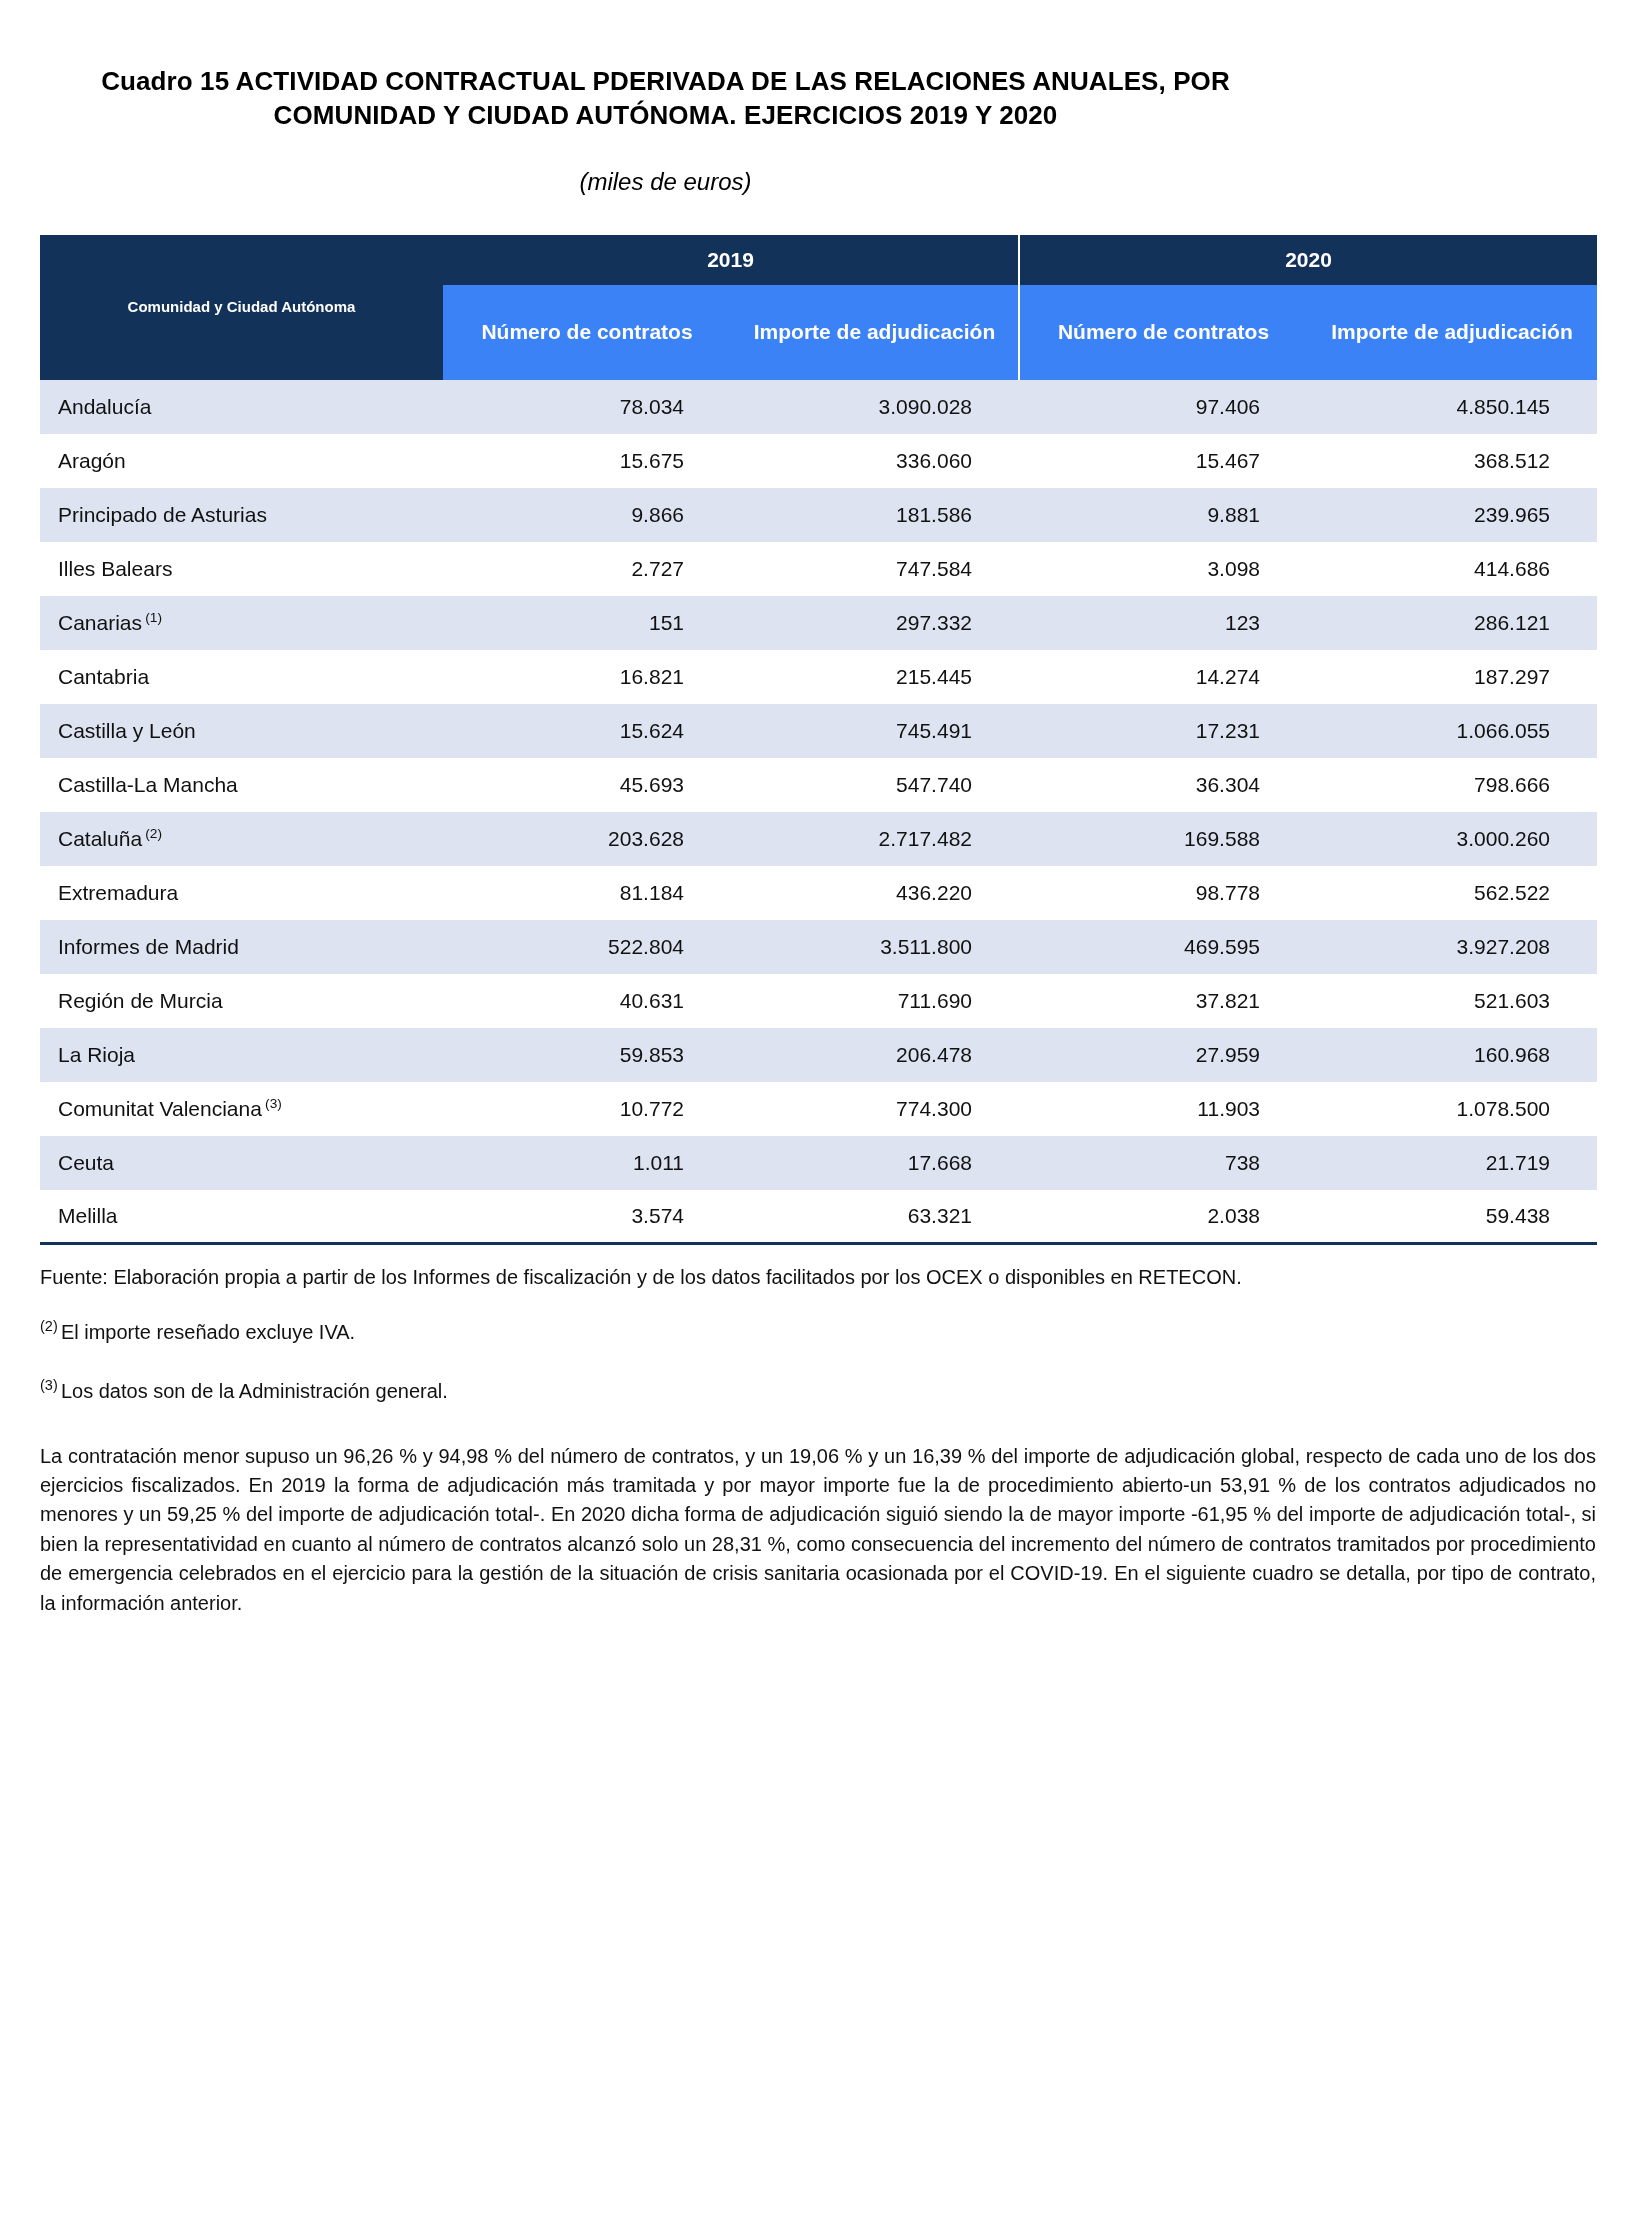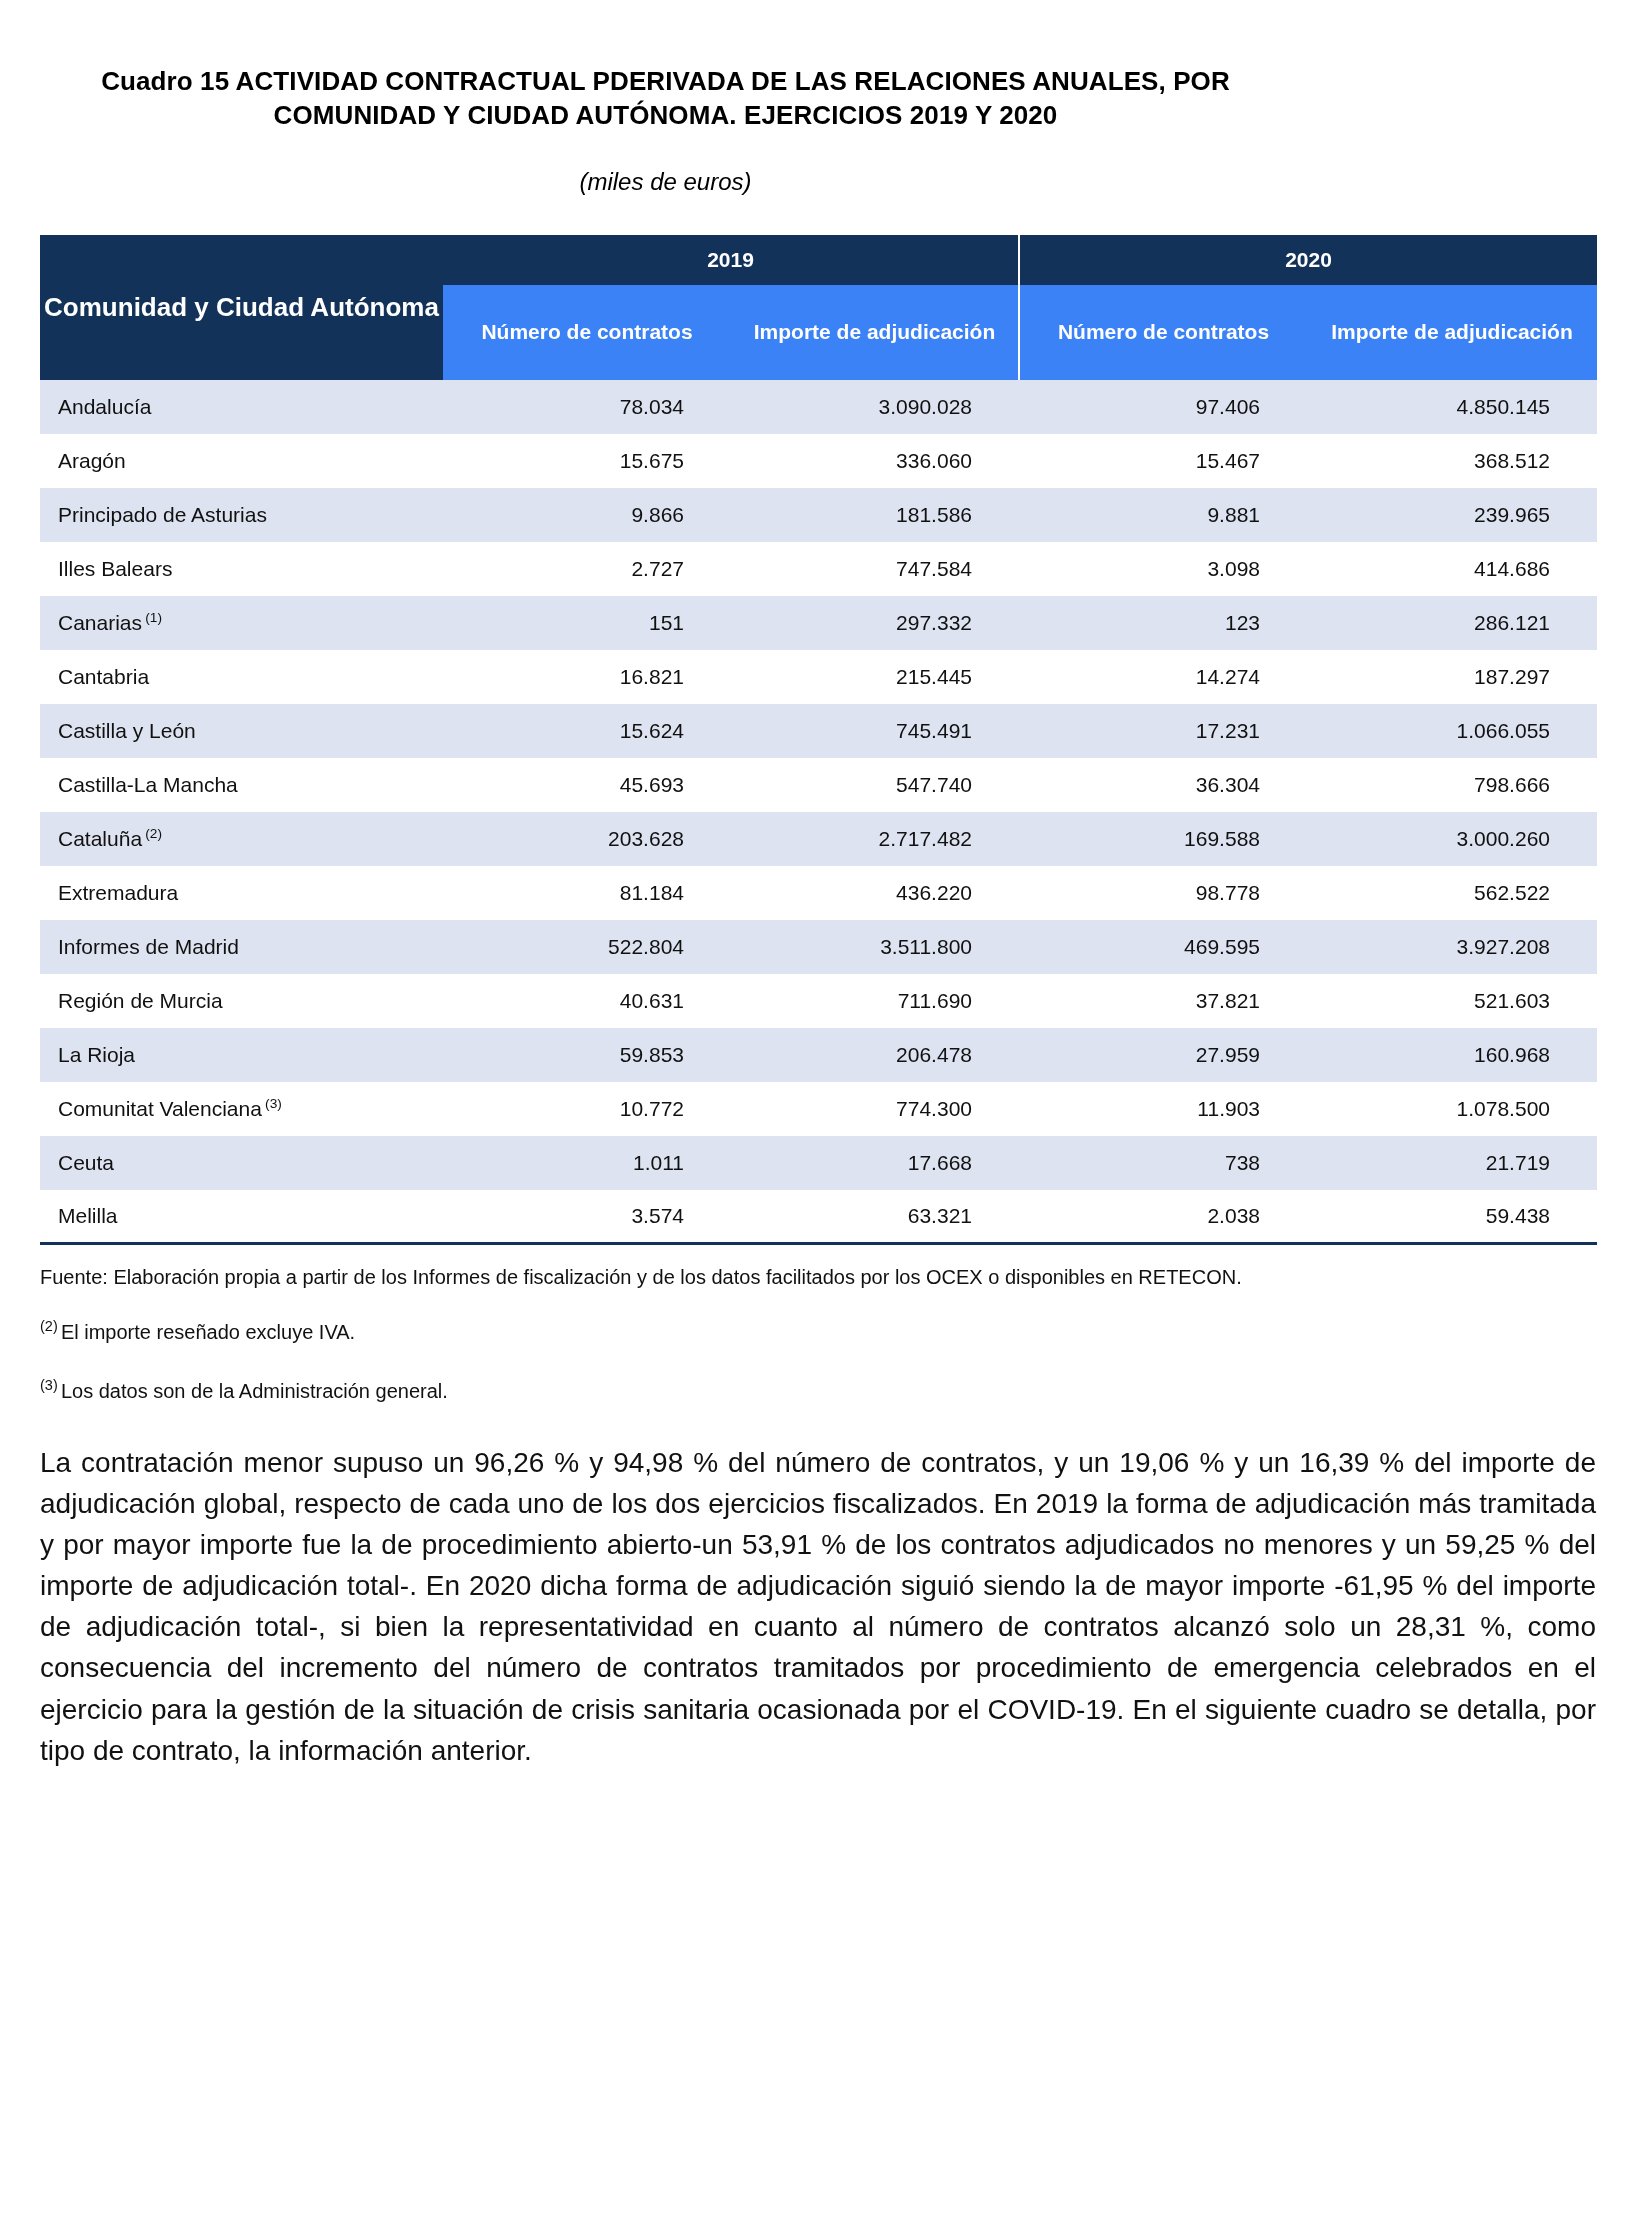--- a/index.html
+++ b/index.html
@@ -63,21 +63,21 @@
     text-align: center;
     height: 50px;
     vertical-align: middle;
   }
   th.year-2019 {
     border-right: 2.4px solid #ffffff;
   }
   th.corner {
     background: #123259;
     color: #ffffff;
-    font-size: 26px;
+    font-size: 15px;
     font-weight: bold;
     text-align: center;
     vertical-align: middle;
     padding: 0 14.5px;
     line-height: 1.25;
   }
   th.sub {
     background: #3b82f6;
     color: #ffffff;
     font-size: 21px;
@@ -136,21 +136,21 @@
   .note sup {
     font-size: 14.5px;
     vertical-align: super;
     margin-right: 3.2px;
   }
 
   
   .body-text {
     width: 1556px;
     margin: 37px auto 0 auto;
-    font-size: 28px;
+    font-size: 20px;
     line-height: 1.47;
     text-align: justify;
     color: #111111;
   }
 </style>
 </head>
 <body>
 
 <div class="page">
 

